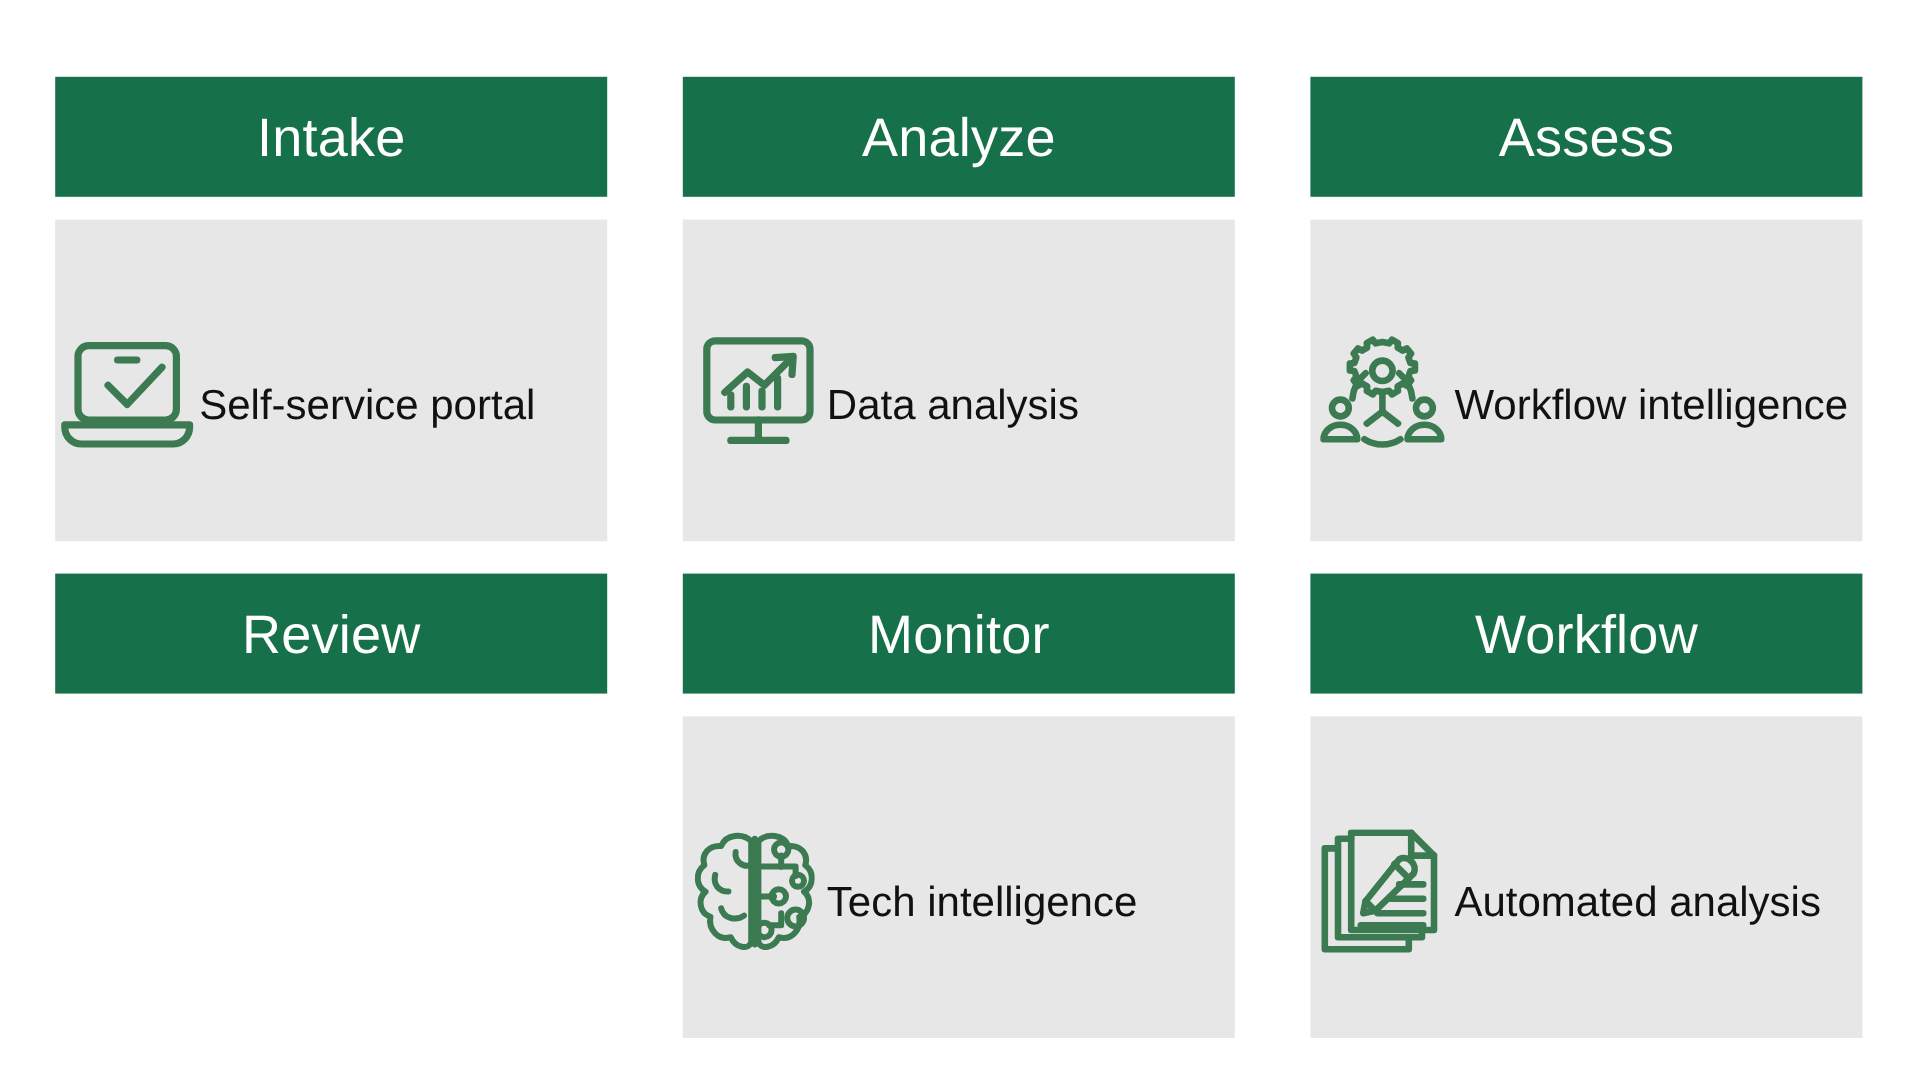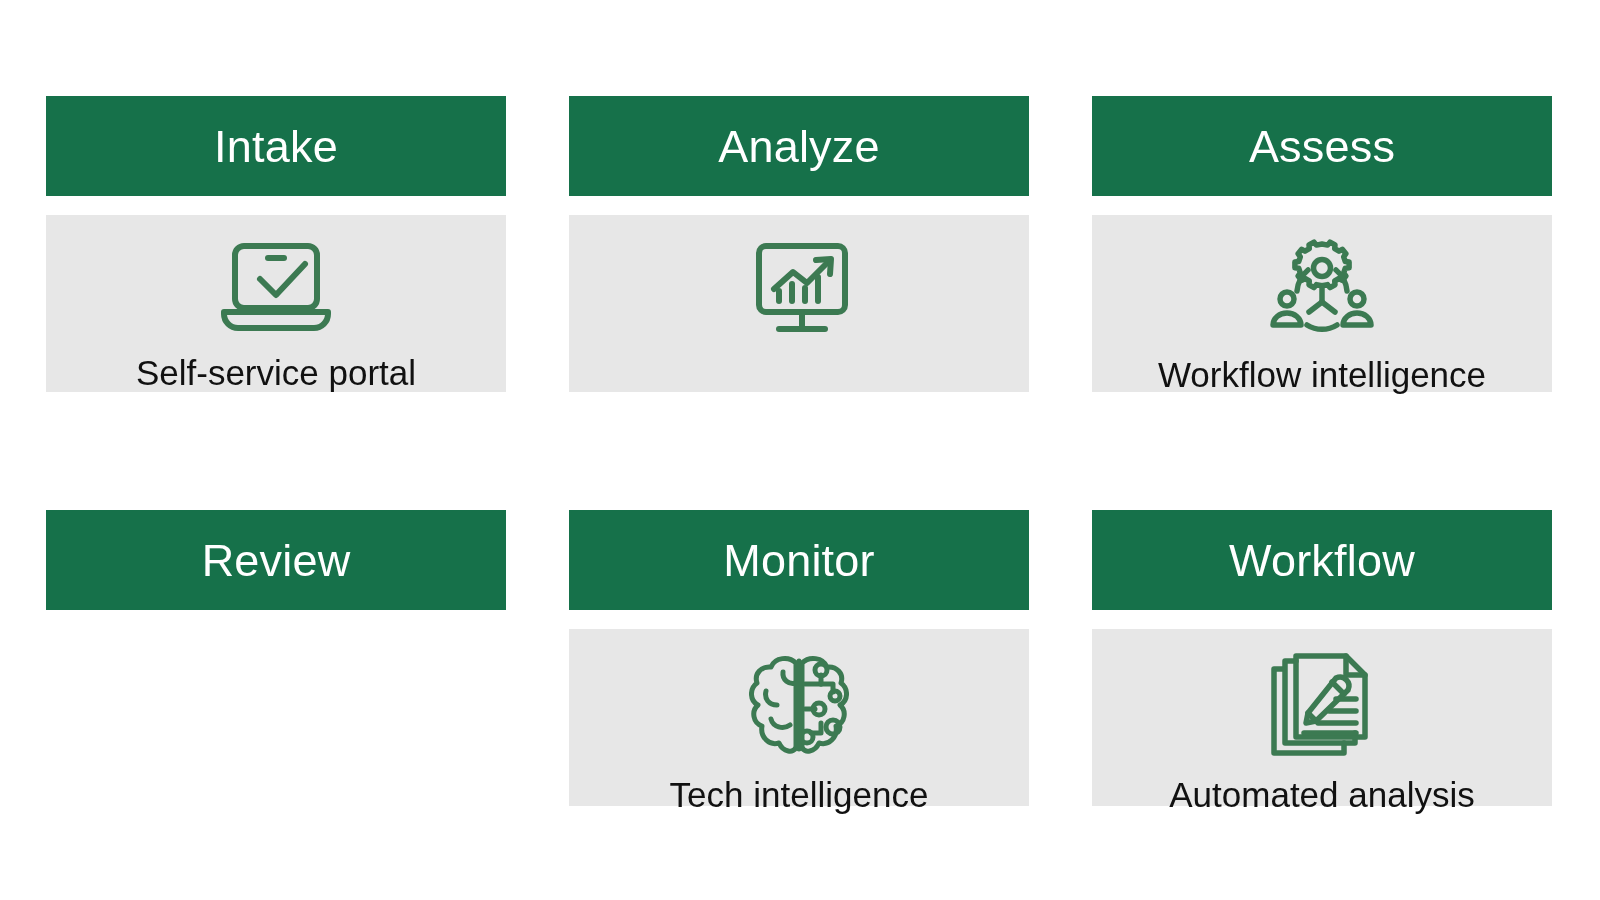--- a/index.html
+++ b/index.html
@@ -30,21 +30,20 @@
     grid-template-rows: repeat(2, 358px);
     column-gap: 63px;
     row-gap: 56px;
     width: 1507px;
   }
 
   .card {
     display: flex;
     flex-direction: column;
     width: 460px;
-    margin-top: 32px;
   }
 
   .card-header {
     height: 100px;
     background: #16714a;
     display: flex;
     align-items: center;
     justify-content: center;
     flex: none;
   }
@@ -53,24 +52,23 @@
     color: #ffffff;
     font-size: 45px;
     font-weight: 400;
     letter-spacing: 0.2px;
     line-height: 1;
     font-family: "Liberation Sans", sans-serif;
   }
 
   .card-body {
     margin-top: 19px;
-    height: 177px;
+    height: 268px;
     background: #e7e7e7;
     display: flex;
-    flex-direction: column;
     align-items: center;
     justify-content: flex-start;
     flex: none;
     box-sizing: border-box;
     padding-top: 24px;
   }
 
   .card-icon {
     width: 120px;
     height: 104px;
@@ -128,20 +126,21 @@
             <line x1="59" y1="71" x2="59" y2="86"></line>
             <line x1="36" y1="88" x2="82" y2="88"></line>
             <polyline points="31,48 50,31 64,42 86,20"></polyline>
             <polyline points="73,19 88,18 87,33"></polyline>
             <line x1="36" y1="60" x2="36" y2="50"></line>
             <line x1="49" y1="60" x2="49" y2="43"></line>
             <line x1="62" y1="60" x2="62" y2="47"></line>
             <line x1="75" y1="60" x2="75" y2="36"></line>
           </svg>
         </div>
+        <div class="card-caption">Data analysis</div>
       </div>
     </div>
 
     <div class="card">
       <div class="card-header">
         <div class="card-title">Assess</div>
       </div>
       <div class="card-body">
         <div class="card-icon">
           <svg width="110" height="98" viewBox="0 0 110 98" fill="none" stroke="#3c7a52" stroke-width="5.5" stroke-linecap="round" stroke-linejoin="round">

